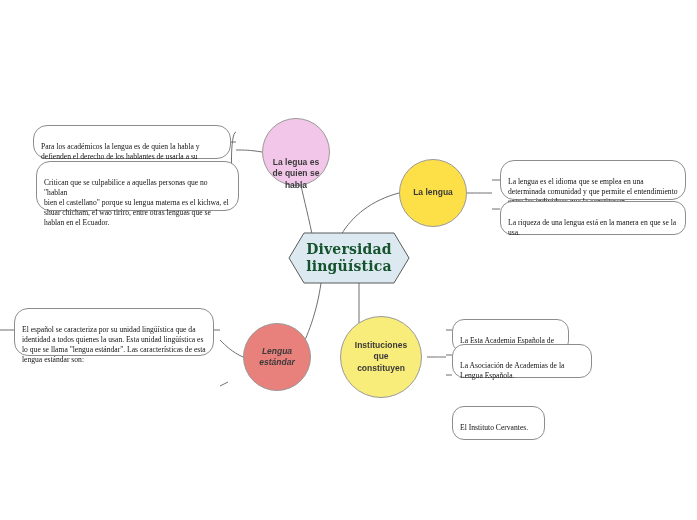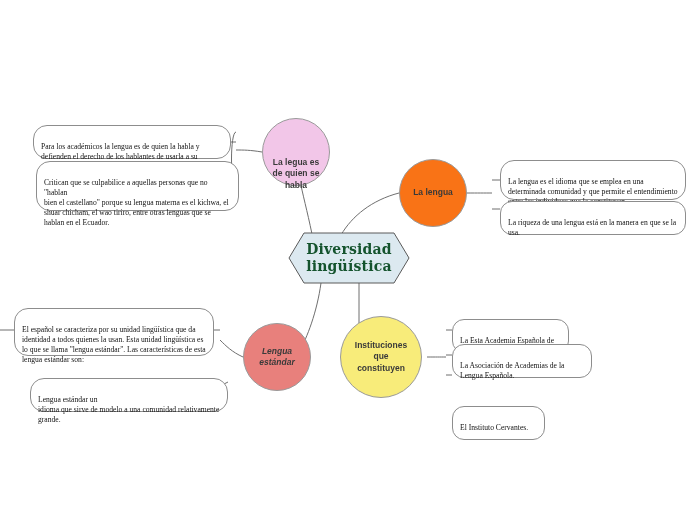--- a/index.html
+++ b/index.html
@@ -103,21 +103,21 @@
     <div class="hexlabel">Diversidad
 lingüística</div>
   </div>
 
   <div class="circle" style="left:262px;top:118px;width:68px;height:68px;background:#f2c6e8;">
     <span style="white-space:pre-line;margin-top:44px;">La legua es
 de quien se
 habla</span>
   </div>
 
-  <div class="circle" style="left:399px;top:159px;width:68px;height:68px;background:#f97316;">
+  <div class="circle" style="left:399px;top:159px;width:68px;height:68px;background:#fde047;">
     <span style="white-space:pre-line;">La lengua</span>
   </div>
 
   <div class="circle" style="left:243px;top:323px;width:68px;height:68px;background:#e8807c;">
     <span style="white-space:pre-line;font-style:italic;">Lengua
 estándar</span>
   </div>
 
   <div class="circle" style="left:340px;top:316px;width:82px;height:82px;background:#f8ec7a;">
     <span style="white-space:pre-line;">Instituciones
@@ -129,22 +129,20 @@
 
   <div class="note" style="left:36px;top:161px;width:203px;height:50px;">Critican que se culpabilice a aquellas personas que no "hablan
 bien el castellano" porque su lengua materna es el kichwa, el shuar chicham, el wao tiriro, entre otras lenguas que se hablan en el Ecuador.</div>
 
   <div class="note" style="left:500px;top:160px;width:186px;height:40px;">La lengua es el idioma que se emplea en una determinada comunidad y que permite el entendimiento entre los individuos que la constituyen.</div>
 
   <div class="note small" style="left:500px;top:201px;width:186px;height:22px;">La riqueza de una lengua está en la manera en que se la usa.</div>
 
   <div class="note" style="left:14px;top:308px;width:200px;height:48px;"> El español se caracteriza por su unidad lingüística que da identidad a todos quienes la usan. Esta unidad lingüística es lo que se llama "lengua estándar". Las características de esta lengua estándar son:</div>
 
-  <div class="note" style="left:30px;top:378px;width:198px;height:32px;">Lengua estándar un
-idioma que sirve de modelo a una comunidad relativamente grande.</div>
 
   <div class="note small" style="left:452px;top:319px;width:117px;height:23px;">La Esta Academia Española de la Lengua.</div>
 
   <div class="note small" style="left:452px;top:344px;width:140px;height:23px;">La Asociación de Academias de la Lengua Española.</div>
 
   <div class="note small" style="left:452px;top:369px;width:93px;height:14px;padding:16px 7px;margin-top:37px;">El Instituto Cervantes.</div>
 
 </div>
 
 </body></html>

